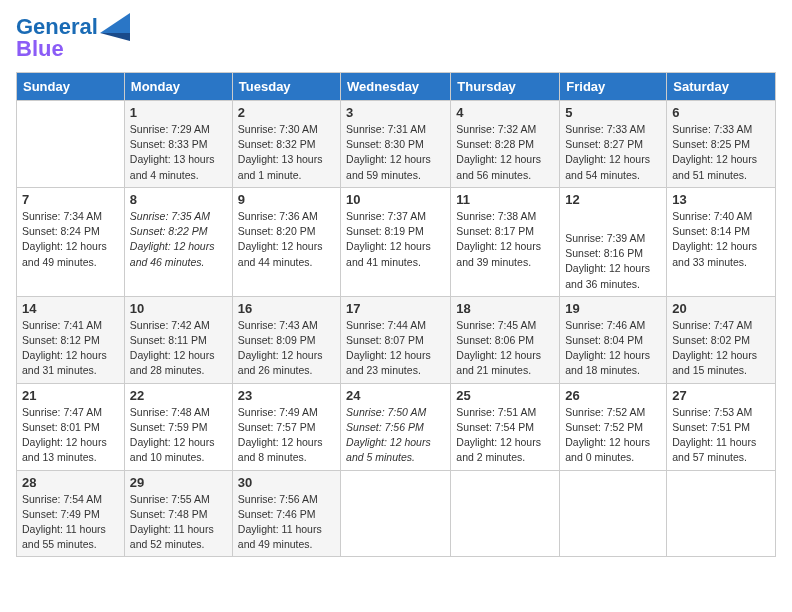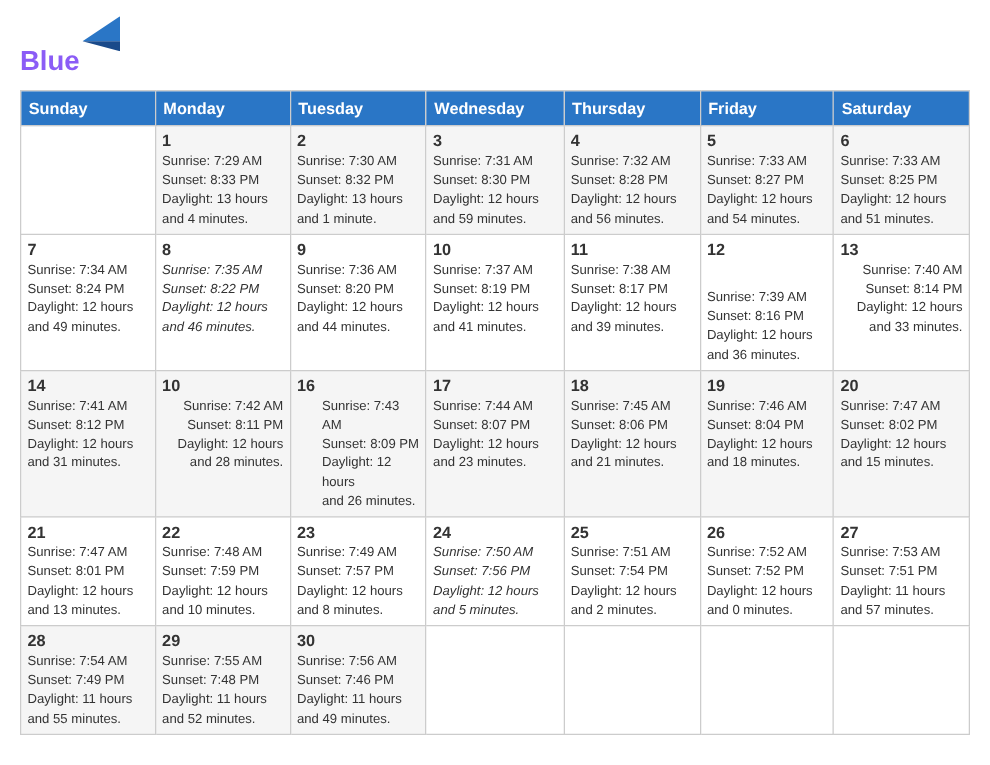--- a/index.html
+++ b/index.html
@@ -82,21 +82,21 @@
     }
     .empty-cell { background: #fff !important; }
   </style>
 </head>
 <body>
 
 <div class="header-area">
   <div class="logo">
     <div style="display:flex; align-items:center;">
       <span class="logo-text">
-        <br>
+        <span class="blue">General</span><br>
         <span style="color:#8b5cf6;">Blue</span>
       </span>
       <svg width="30" height="28" viewBox="0 0 30 28" style="margin-left:2px; margin-top:-22px;">
         <polygon points="0,20 30,0 30,20" fill="#2a76c6"></polygon>
         <polygon points="0,20 30,20 30,28" fill="#1a4a8a"></polygon>
       </svg>
     </div>
   </div>
   <div class="title-area">
     <div class="month-title"></div>
@@ -200,44 +200,44 @@
         </td>
         <td>
           <span class="day-number">12</span>
           <div class="day-info" style="white-space: pre-line; margin-top: 24px;">Sunrise: 7:39 AM
 Sunset: 8:16 PM
 Daylight: 12 hours
 and 36 minutes.</div>
         </td>
         <td>
           <span class="day-number">13</span>
-          <div class="day-info" style="white-space: pre-line; text-align: right;">Sunrise: 7:40 AM
+          <div class="day-info" style="white-space: pre-line;">Sunrise: 7:40 AM
 Sunset: 8:14 PM
 Daylight: 12 hours
 and 33 minutes.</div>
         </td>
       </tr>
       <tr>
         <td>
           <span class="day-number">14</span>
           <div class="day-info" style="white-space: pre-line;">Sunrise: 7:41 AM
 Sunset: 8:12 PM
 Daylight: 12 hours
 and 31 minutes.</div>
         </td>
         <td>
           <span class="day-number">10</span>
-          <div class="day-info" style="white-space: pre-line; text-align: right;">Sunrise: 7:42 AM
+          <div class="day-info" style="white-space: pre-line;">Sunrise: 7:42 AM
 Sunset: 8:11 PM
 Daylight: 12 hours
 and 28 minutes.</div>
         </td>
         <td>
           <span class="day-number">16</span>
-          <div class="day-info" style="white-space: pre-line; margin-left: 20px;">Sunrise: 7:43 AM
+          <div class="day-info" style="white-space: pre-line;">Sunrise: 7:43 AM
 Sunset: 8:09 PM
 Daylight: 12 hours
 and 26 minutes.</div>
         </td>
         <td>
           <span class="day-number">17</span>
           <div class="day-info" style="white-space: pre-line;">Sunrise: 7:44 AM
 Sunset: 8:07 PM
 Daylight: 12 hours
 and 23 minutes.</div>

